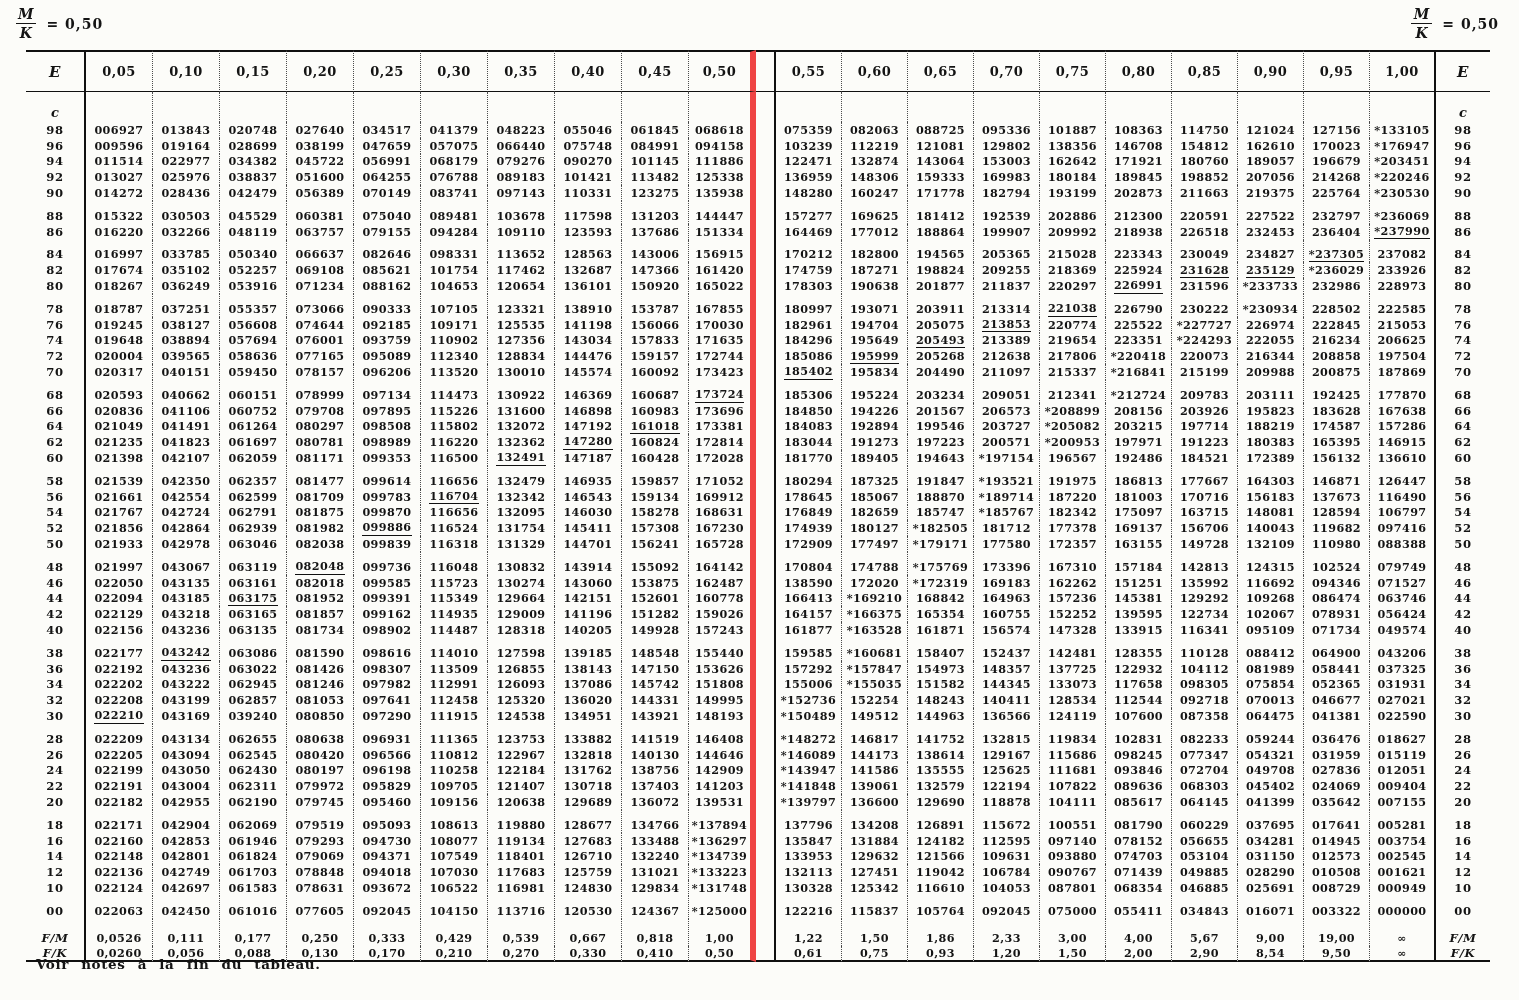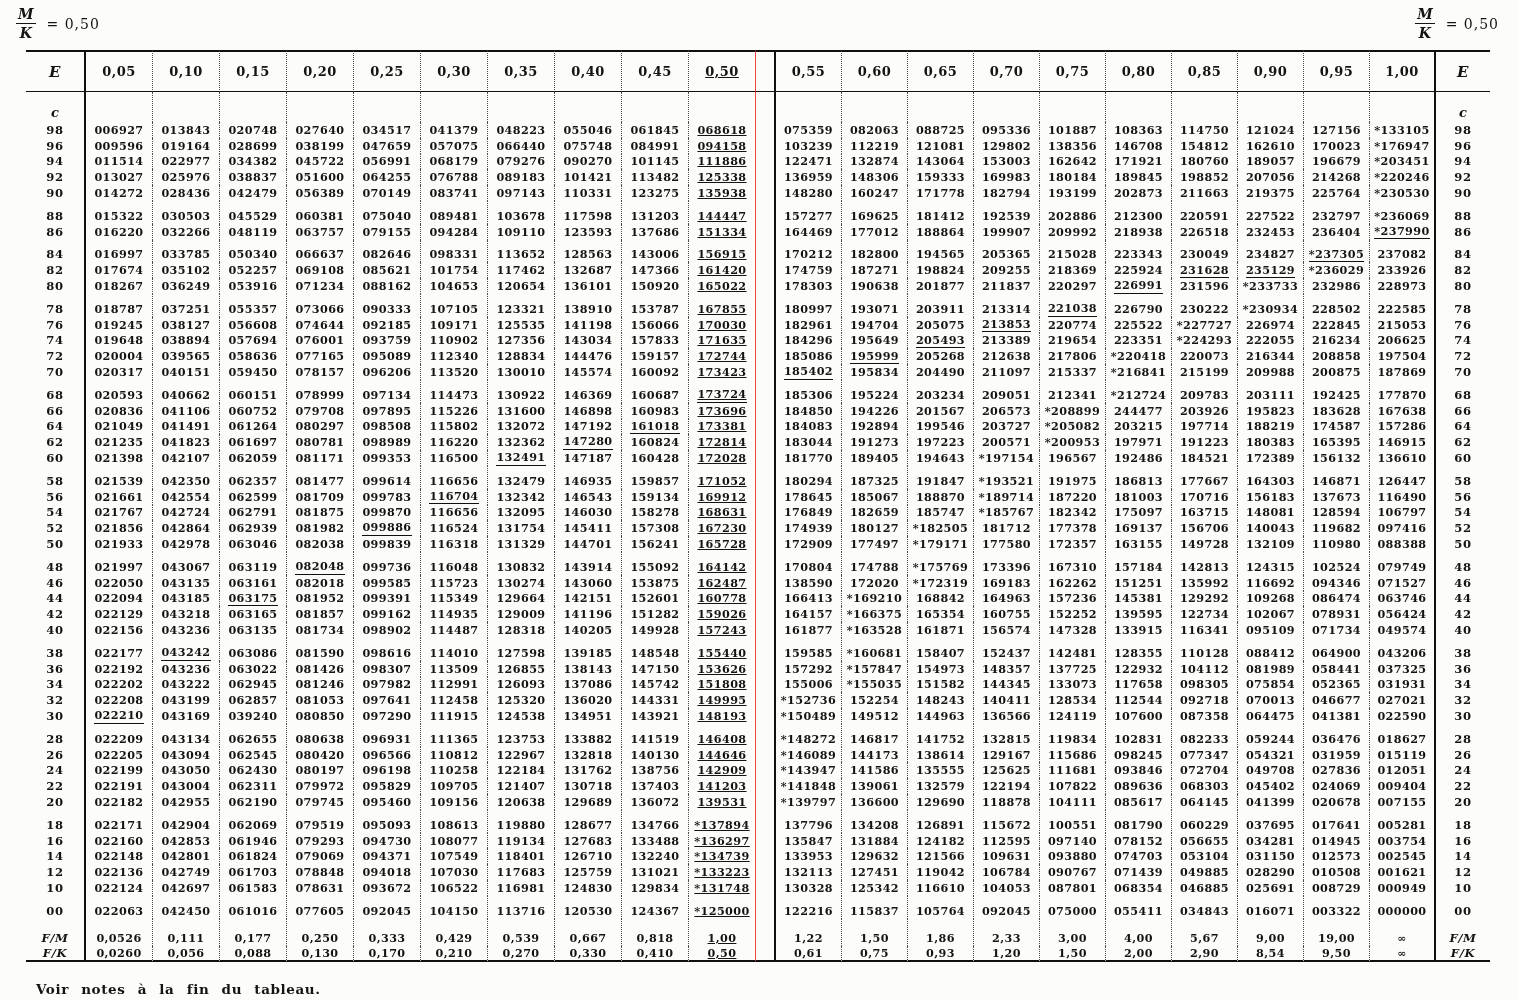--- a/index.html
+++ b/index.html
@@ -6,42 +6,42 @@
   .page{position:relative;width:1519px;height:1000px;background:#fcfcf9;overflow:hidden;
         font-family:"DejaVu Serif","Liberation Serif",serif;color:#141414;}
   
   .corner{position:absolute;top:7px;display:flex;align-items:center;gap:9px;
           font-weight:700;font-size:14px;}
   .corner-left{left:14px;}
   .corner-right{right:20px;}
   .frac{display:inline-flex;flex-direction:column;align-items:center;line-height:1;font-style:italic;}
   .fnum{padding:0 4px 2px;}
   .fden{border-top:1.6px solid #141414;padding:2px 4px 0;}
-  .feq{font-weight:400;letter-spacing:1px;}
+  .feq{font-weight:700;letter-spacing:1px;}
   
   .grid{position:absolute;left:26px;top:50px;display:grid;
         grid-template-columns:60px repeat(10,67px) 20px repeat(10,66px) 54px;}
   .c{display:flex;align-items:center;justify-content:center;font-weight:700;box-sizing:border-box;}
   .v-dot{border-right:1px dotted #4c4c4c;}
-  .v-solid{border-right:1px solid #ef4444;text-decoration:underline;}
+  .v-solid{border-right:6px solid #ef4444;}
   .v-heavy{border-right:2.5px solid #101010;}
   .v-start{border-right:2px solid #101010;}
   .hc{height:42px;font-size:13px;letter-spacing:.5px;
       border-top:2.5px solid #101010;border-bottom:1.8px solid #101010;}
   .it{font-style:italic;font-size:15px;}
   .cr{height:30px;align-items:flex-end;padding-bottom:2px;font-style:italic;font-size:13px;}
   .cell{height:15.8px;font-size:11.2px;letter-spacing:.4px;white-space:nowrap;}
   .rl{height:15.8px;font-size:11.6px;letter-spacing:.6px;}
   .gp{padding-top:7px;height:22.8px;}
   .gp2{padding-top:11px;height:27.5px;}
   .bb{border-bottom:2.5px solid #101010;}
   .ri{font-style:italic;}
   .u{border-bottom:1.4px solid #101010;padding-bottom:.5px;text-align:center;}
   .footer{position:absolute;left:36px;top:956px;font-weight:700;font-size:13.5px;
-          word-spacing:7px;letter-spacing:.6px;margin-top:25px;}
+          word-spacing:7px;letter-spacing:.6px;}
 </style>
 </head>
 <body>
 
 <div class="page">
 
   <div class="corner corner-left">
     <span class="frac">
       <span class="fnum">M</span>
       <span class="fden">K</span>
@@ -504,21 +504,21 @@
       <div class="c cell v-dot">131600</div>
       <div class="c cell v-dot">146898</div>
       <div class="c cell v-dot">160983</div>
       <div class="c cell v-solid">173696</div>
       <div class="c cell v-start"></div>
       <div class="c cell v-dot">184850</div>
       <div class="c cell v-dot">194226</div>
       <div class="c cell v-dot">201567</div>
       <div class="c cell v-dot">206573</div>
       <div class="c cell v-dot">*208899</div>
-      <div class="c cell v-dot">244477</div>
+      <div class="c cell v-dot">208156</div>
       <div class="c cell v-dot">203926</div>
       <div class="c cell v-dot">195823</div>
       <div class="c cell v-dot">183628</div>
       <div class="c cell v-heavy">167638</div>
       <div class="c rl ">66</div>
       <div class="c rl  v-heavy">64</div>
       <div class="c cell v-dot">021049</div>
       <div class="c cell v-dot">041491</div>
       <div class="c cell v-dot">061264</div>
       <div class="c cell v-dot">080297</div>
@@ -1054,21 +1054,21 @@
       <div class="c cell v-solid">139531</div>
       <div class="c cell v-start"></div>
       <div class="c cell v-dot">*139797</div>
       <div class="c cell v-dot">136600</div>
       <div class="c cell v-dot">129690</div>
       <div class="c cell v-dot">118878</div>
       <div class="c cell v-dot">104111</div>
       <div class="c cell v-dot">085617</div>
       <div class="c cell v-dot">064145</div>
       <div class="c cell v-dot">041399</div>
-      <div class="c cell v-dot">020678</div>
+      <div class="c cell v-dot">035642</div>
       <div class="c cell v-heavy">007155</div>
       <div class="c rl ">20</div>
       <div class="c rl  gp v-heavy">18</div>
       <div class="c cell gp v-dot">022171</div>
       <div class="c cell gp v-dot">042904</div>
       <div class="c cell gp v-dot">062069</div>
       <div class="c cell gp v-dot">079519</div>
       <div class="c cell gp v-dot">095093</div>
       <div class="c cell gp v-dot">108613</div>
       <div class="c cell gp v-dot">119880</div>

